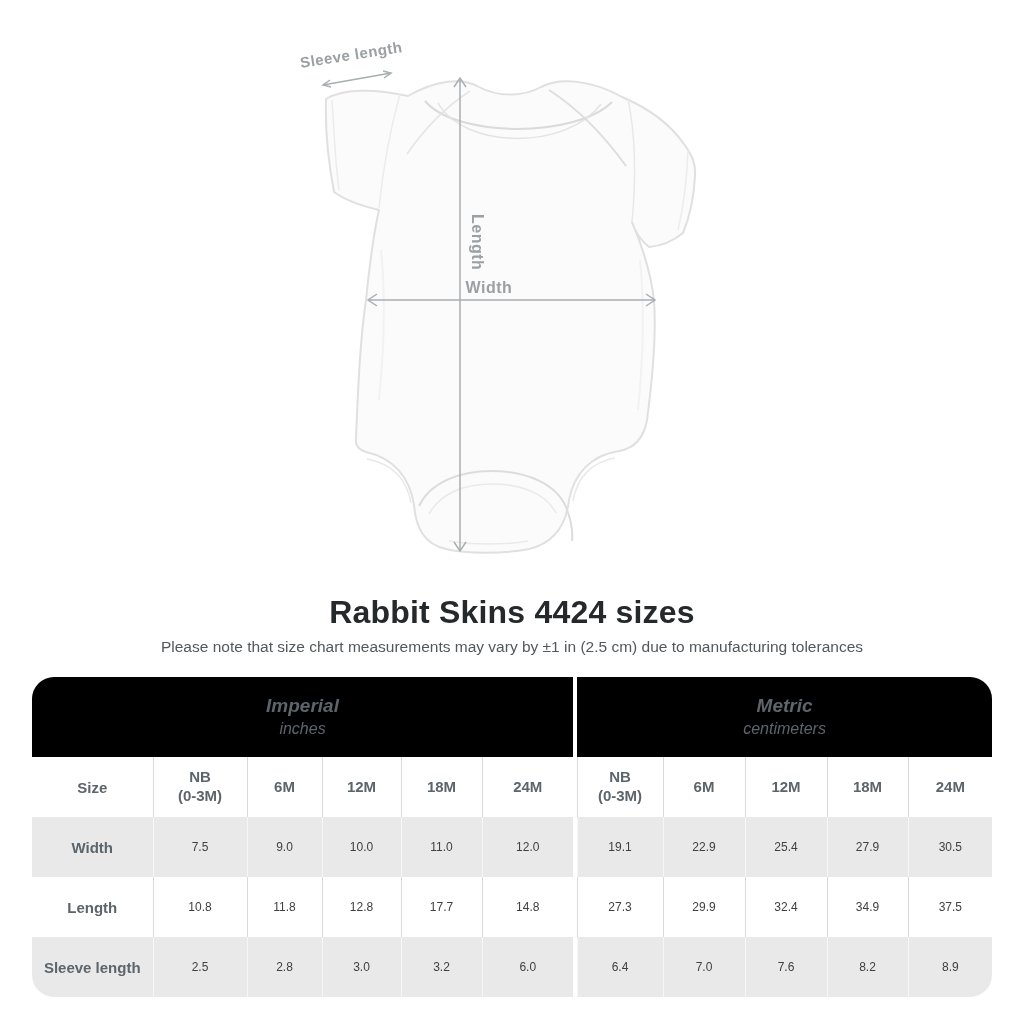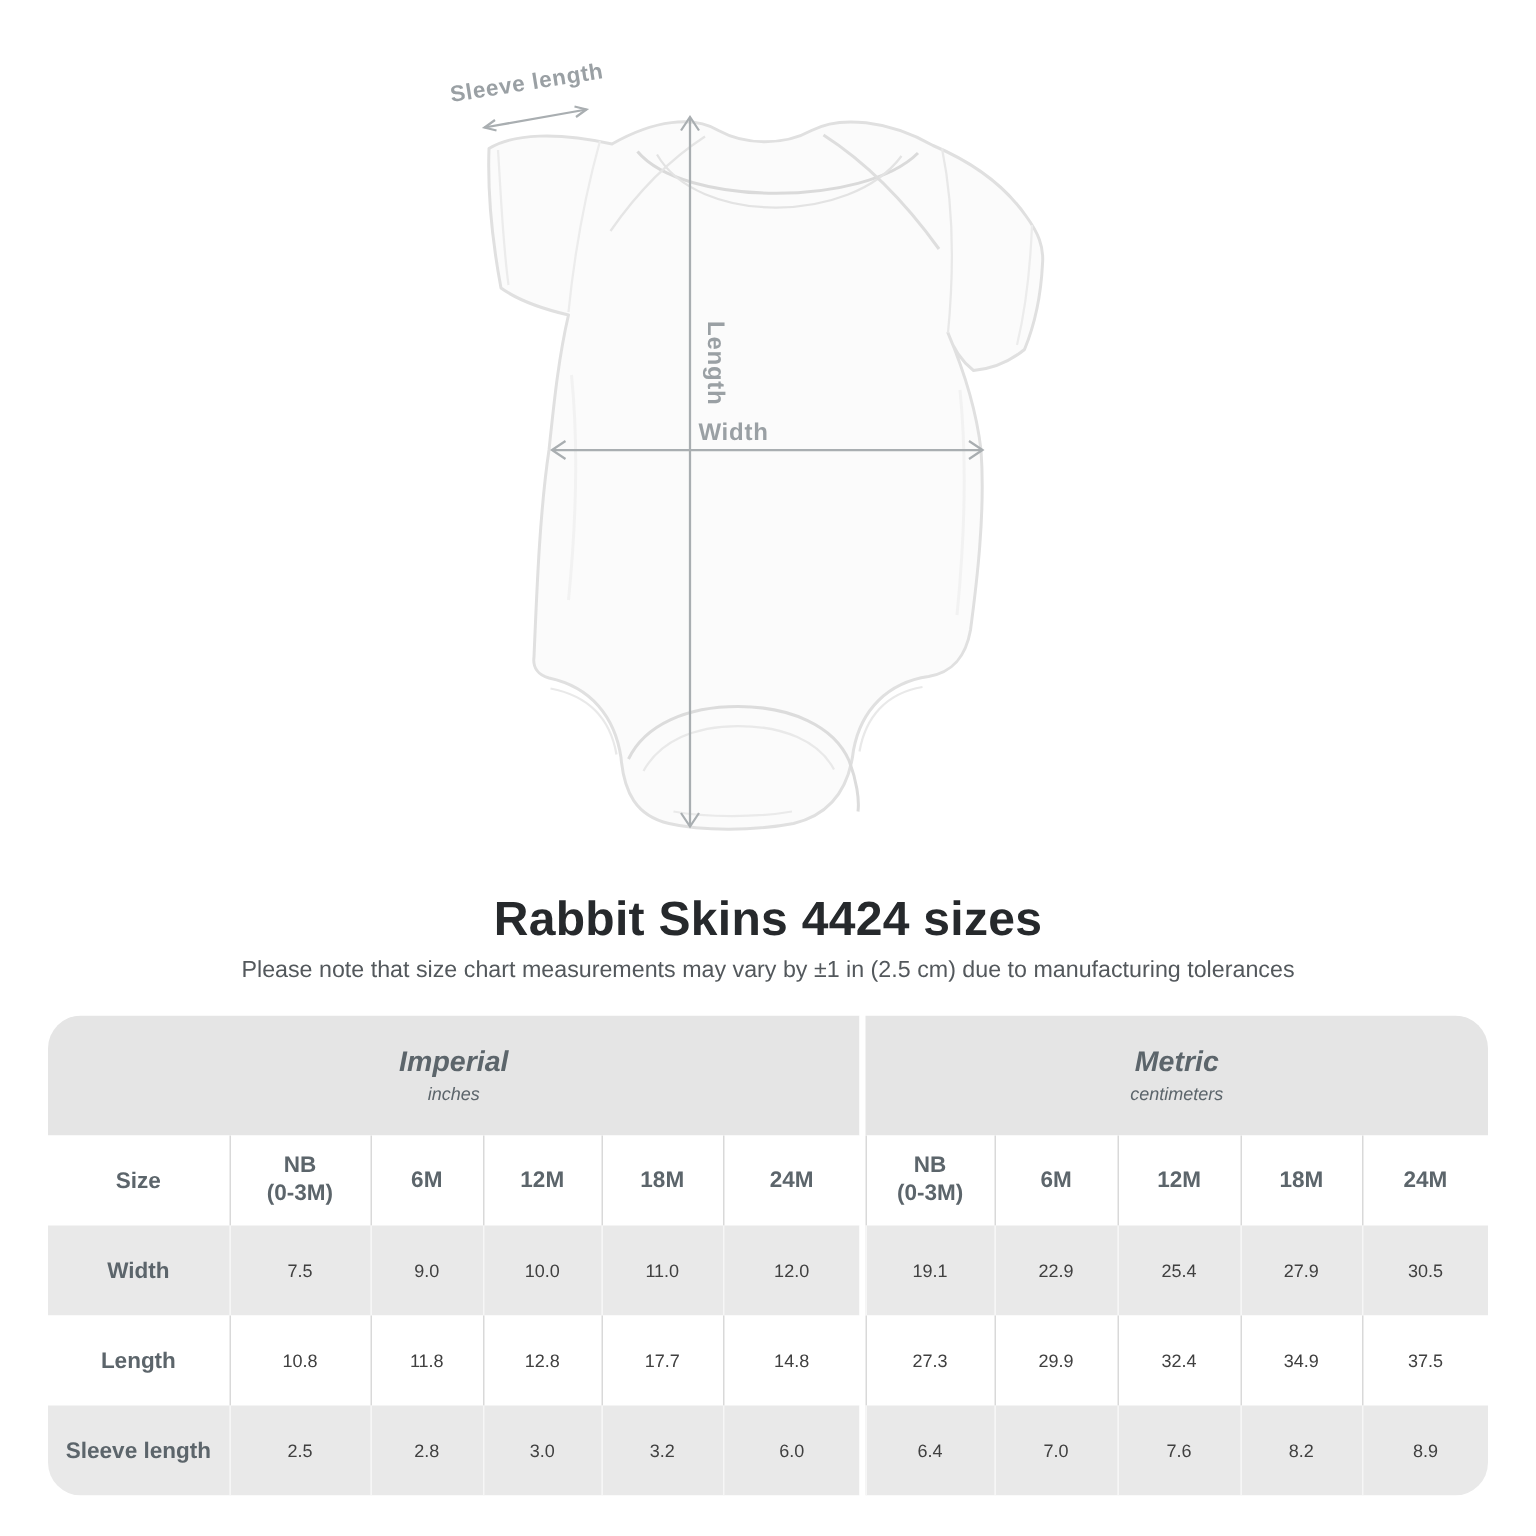--- a/index.html
+++ b/index.html
@@ -27,24 +27,24 @@
   
   .table-wrap {
     width:960px; margin:0 auto; border-radius:22px; overflow:hidden;
   }
   table.size-table {
     width:100%; border-collapse:collapse; table-layout:fixed;
     border-spacing:0;
   }
   .size-table td, .size-table th { padding:0; text-align:center; vertical-align:middle; }
 
-  tr.band td { height:80px; background:#e5e5e5; }
+  tr.band td { height:80px; background:#000000; }
   tr.band td.gap { background:#ffffff; }
   .unit-name { font-size:19px; font-weight:bold; font-style:italic; color:#5c656b; line-height:1.3; }
-  .unit-sub  { font-size:12px; font-style:italic; color:#5c656b; line-height:1.3; }
+  .unit-sub  { font-size:16px; font-style:italic; color:#5c656b; line-height:1.3; }
 
   tr.head th { height:60px; background:#ffffff; }
   tr.r-gray  td, tr.r-gray  th { height:60px; background:#e9e9e9; }
   tr.r-white td, tr.r-white th { height:60px; background:#ffffff; }
   tr.r-gray td.gap, tr.r-white td.gap, tr.head td.gap { background:#ffffff; }
 
   tr.head  .div { border-left:1px solid #d9d9d9; }
   tr.r-white .div { border-left:1px solid #d9d9d9; }
   tr.r-gray  .div { border-left:1px solid #f6f6f6; }
 

